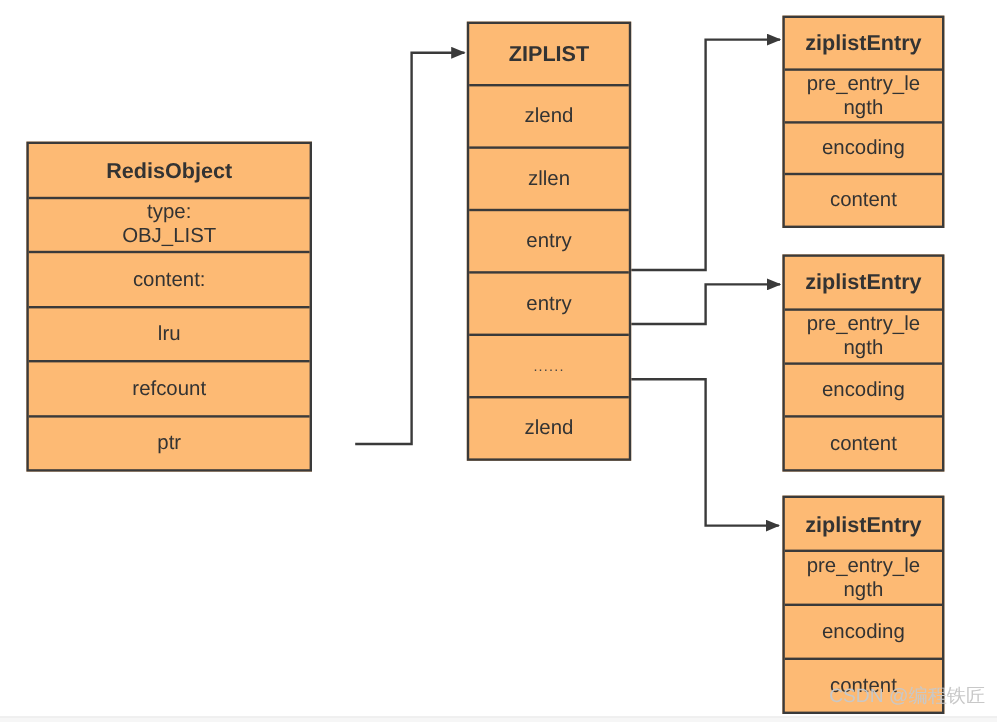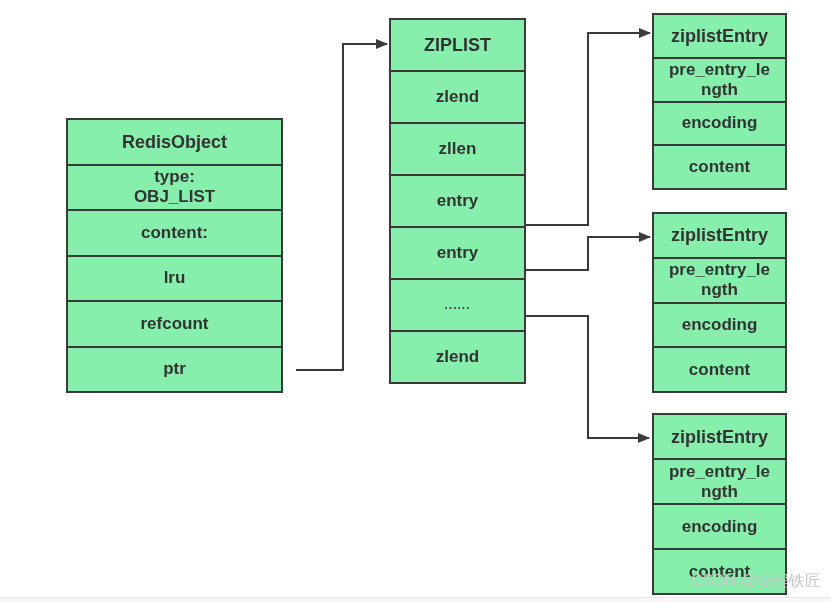--- a/index.html
+++ b/index.html
@@ -9,44 +9,43 @@
     height: 602px;
     background: #ffffff;
     font-family: "Liberation Sans", sans-serif;
     color: #333333;
     overflow: hidden;
   }
   .box {
     position: absolute;
     box-sizing: border-box;
     border: 2px solid #3a3a3a;
-    background: #86efac;
+    background: #fdba74;
     display: flex;
     flex-direction: column;
     z-index: 2;
   }
   .row {
     flex: 1;
     display: flex;
     flex-direction: column;
     align-items: center;
     justify-content: center;
     text-align: center;
     font-size: 17px;
     line-height: 20px;
     border-bottom: 2px solid #3a3a3a;
     white-space: pre-line;
     padding: 0 2px;
-    font-weight: bold;
   }
   .row:last-child { border-bottom: none; }
   .row.header { font-weight: bold; font-size: 18px; }
   .row.dots { font-size: 12px; letter-spacing: 1px; color: #444444; }
 
-  .redis-box   { left: 22px;  top: 118px; width: 217px; height: 275px; margin-left: 44px; }
+  .redis-box   { left: 22px;  top: 118px; width: 238px; height: 275px; }
   .ziplist-box { left: 389px; top: 18px;  width: 137px; height: 366px; }
   .entry-box   { width: 135px; left: 652px; justify-content: space-between; }
   .entry-box-1 { top: 13px;  height: 177px; }
   .entry-box-2 { top: 212px; height: 181px; }
   .entry-box-3 { top: 413px; height: 182px; }
 
   .arrows {
     position: absolute;
     left: 0; top: 0;
     width: 831px; height: 602px;

